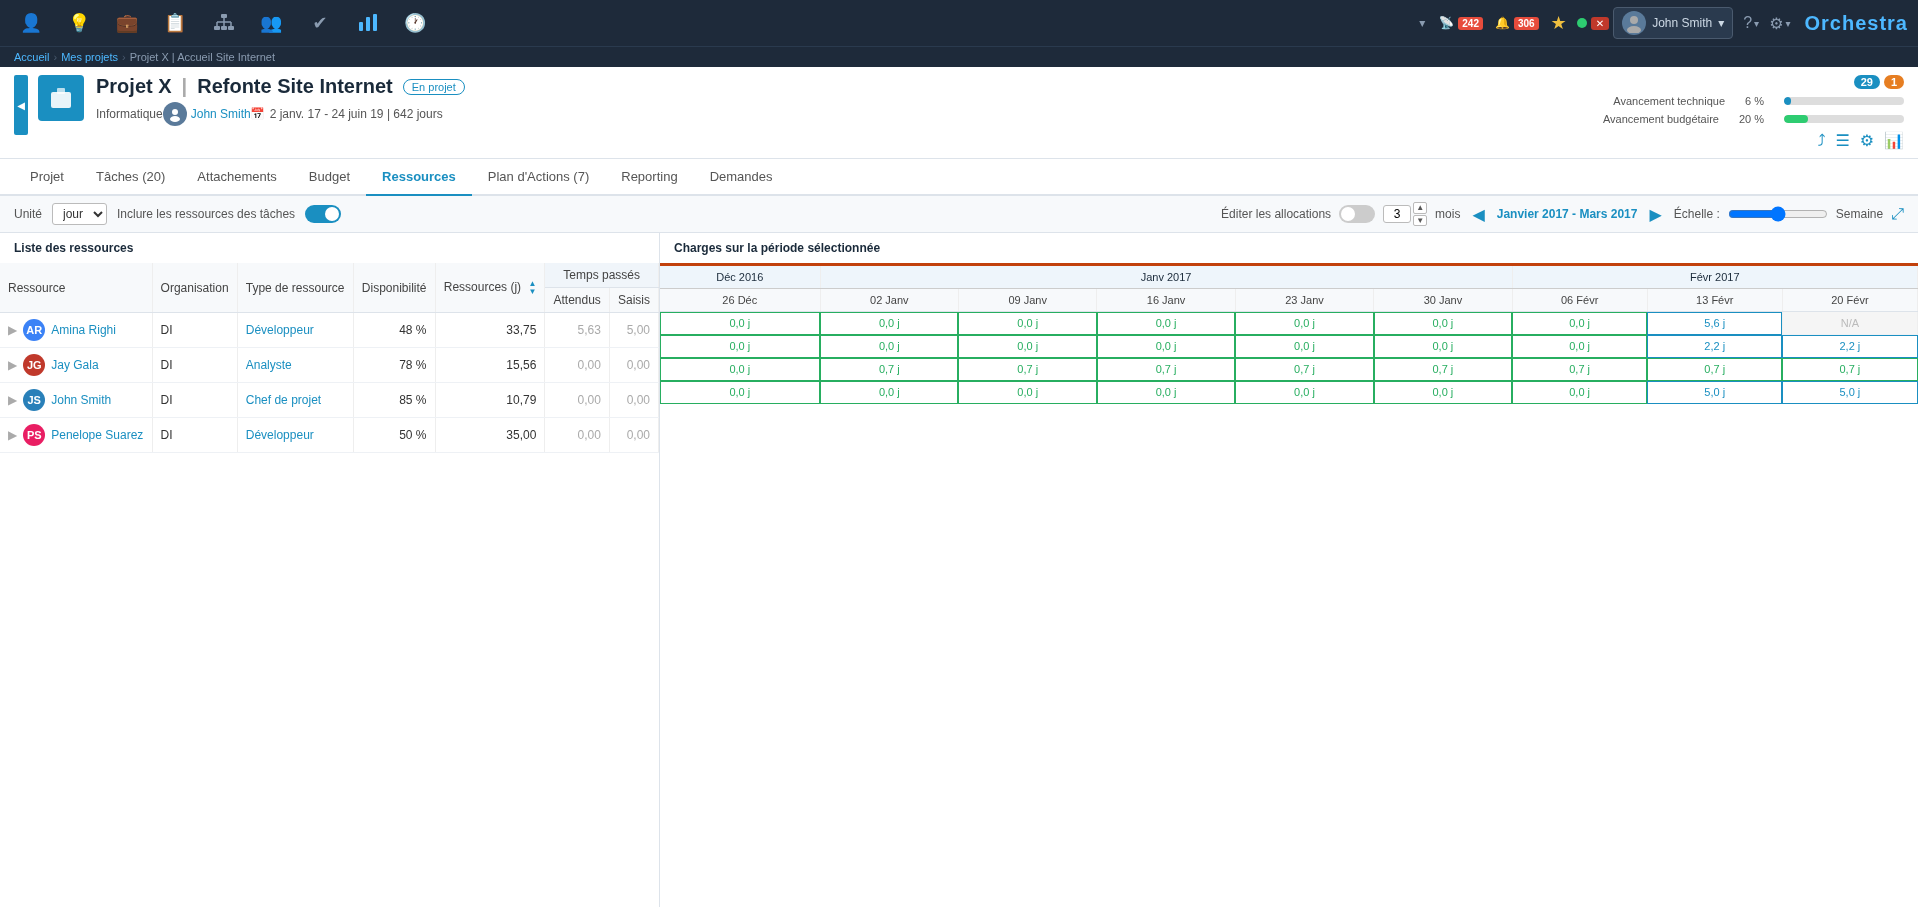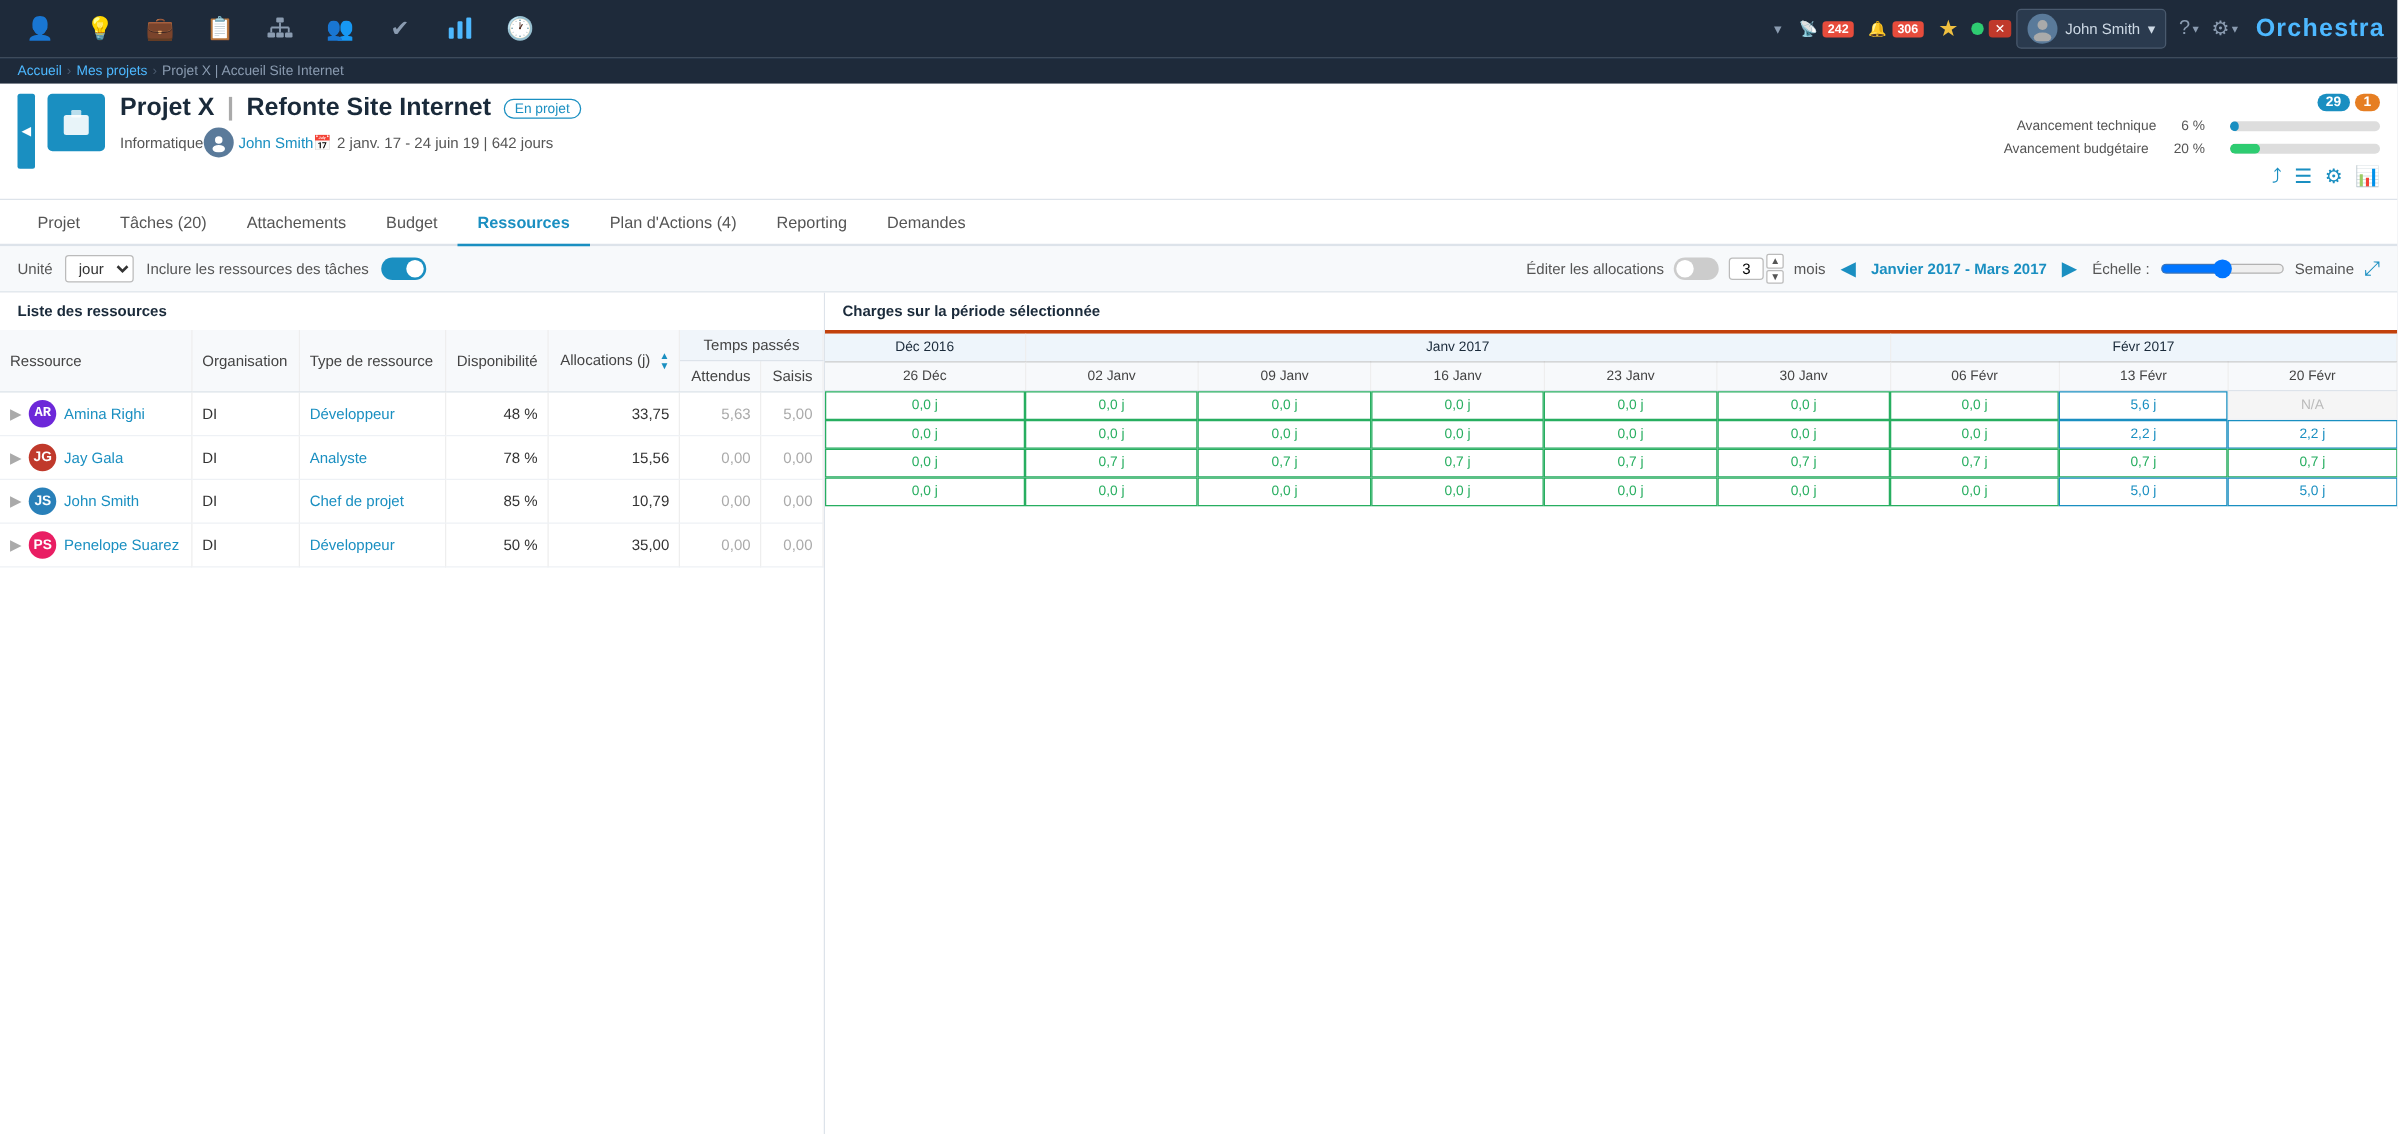--- a/index.html
+++ b/index.html
@@ -407,21 +407,21 @@
       width: 22px;
       height: 22px;
       border-radius: 50%;
       display: flex;
       align-items: center;
       justify-content: center;
       font-size: 11px;
       color: white;
       font-weight: bold;
     }
-    .av-orange { background: #6d28d9; font-family: Liberation Mono, monospace; }
+    .av-orange { background: #3b82f6; }
     .av-red { background: #c0392b; }
     .av-blue { background: #2980b9; }
     .av-pink { background: #e91e63; }
     .expand-row { color: #aaa; cursor: pointer; }
     .sort-icons {
       display: flex;
       flex-direction: column;
       align-items: center;
       margin-left: 4px;
       display: inline-flex;
@@ -630,21 +630,21 @@
     </div>
   </div>
 </div>
 
 <div class="project-tabs">
   <div class="project-tab">Projet</div>
   <div class="project-tab">Tâches (20)</div>
   <div class="project-tab">Attachements</div>
   <div class="project-tab">Budget</div>
   <div class="project-tab active">Ressources</div>
-  <div class="project-tab">Plan d'Actions (4)</div>
+  <div class="project-tab">Plan d'Actions (7)</div>
   <div class="project-tab">Reporting</div>
   <div class="project-tab">Demandes</div>
 </div>
 
 <div class="toolbar">
   <span class="toolbar-label">Unité</span>
   <select class="toolbar-select">
     <option>jour</option>
   </select>
   <span class="toolbar-label">Inclure les ressources des tâches</span>
@@ -675,21 +675,21 @@
   <div class="left-panel">
     <div class="section-header">Liste des ressources</div>
     <table class="resource-table">
       <thead>
         <tr>
           <th rowspan="2" style="min-width:140px;">Ressource</th>
           <th rowspan="2" style="min-width:80px;">Organisation</th>
           <th rowspan="2" style="min-width:110px;">Type de ressource</th>
           <th rowspan="2" class="right" style="min-width:80px;">Disponibilité</th>
           <th rowspan="2" class="right" style="min-width:80px;">
-            <span>Allocations (j)</span>
+            <span>Ressources (j)</span>
             <span class="sort-icons">
               <span class="sort-icon">▲</span>
               <span class="sort-icon">▼</span>
             </span>
           </th>
           <th colspan="2" style="text-align:center; background:#f0f5fa;">Temps passés</th>
         </tr>
         <tr>
           <th class="right">Attendus</th>
           <th class="right">Saisis</th>

